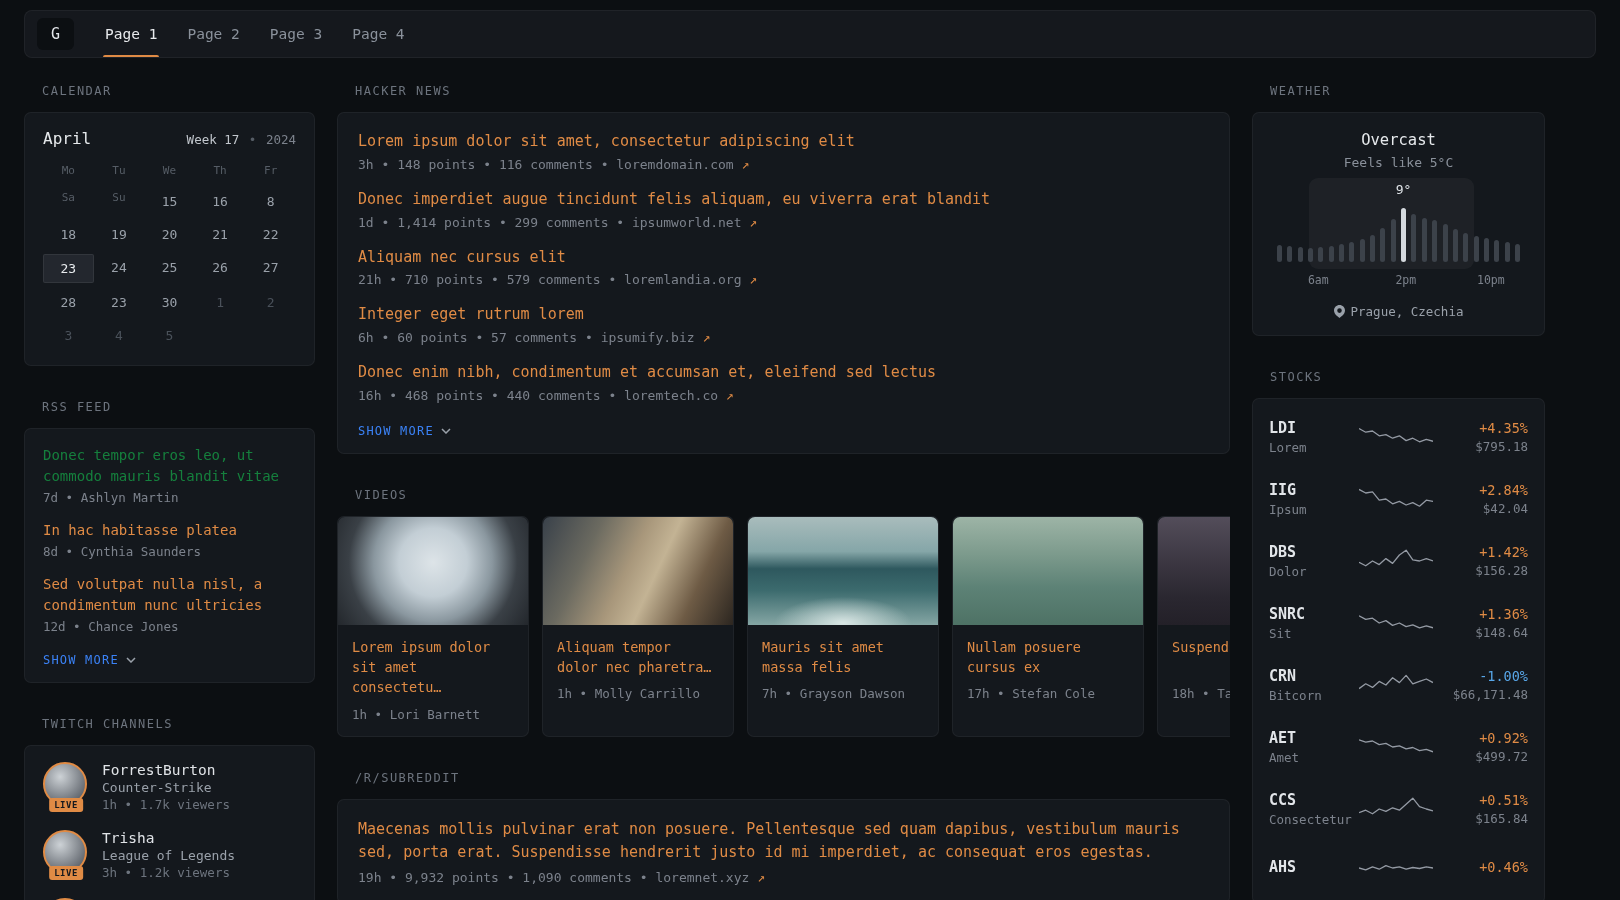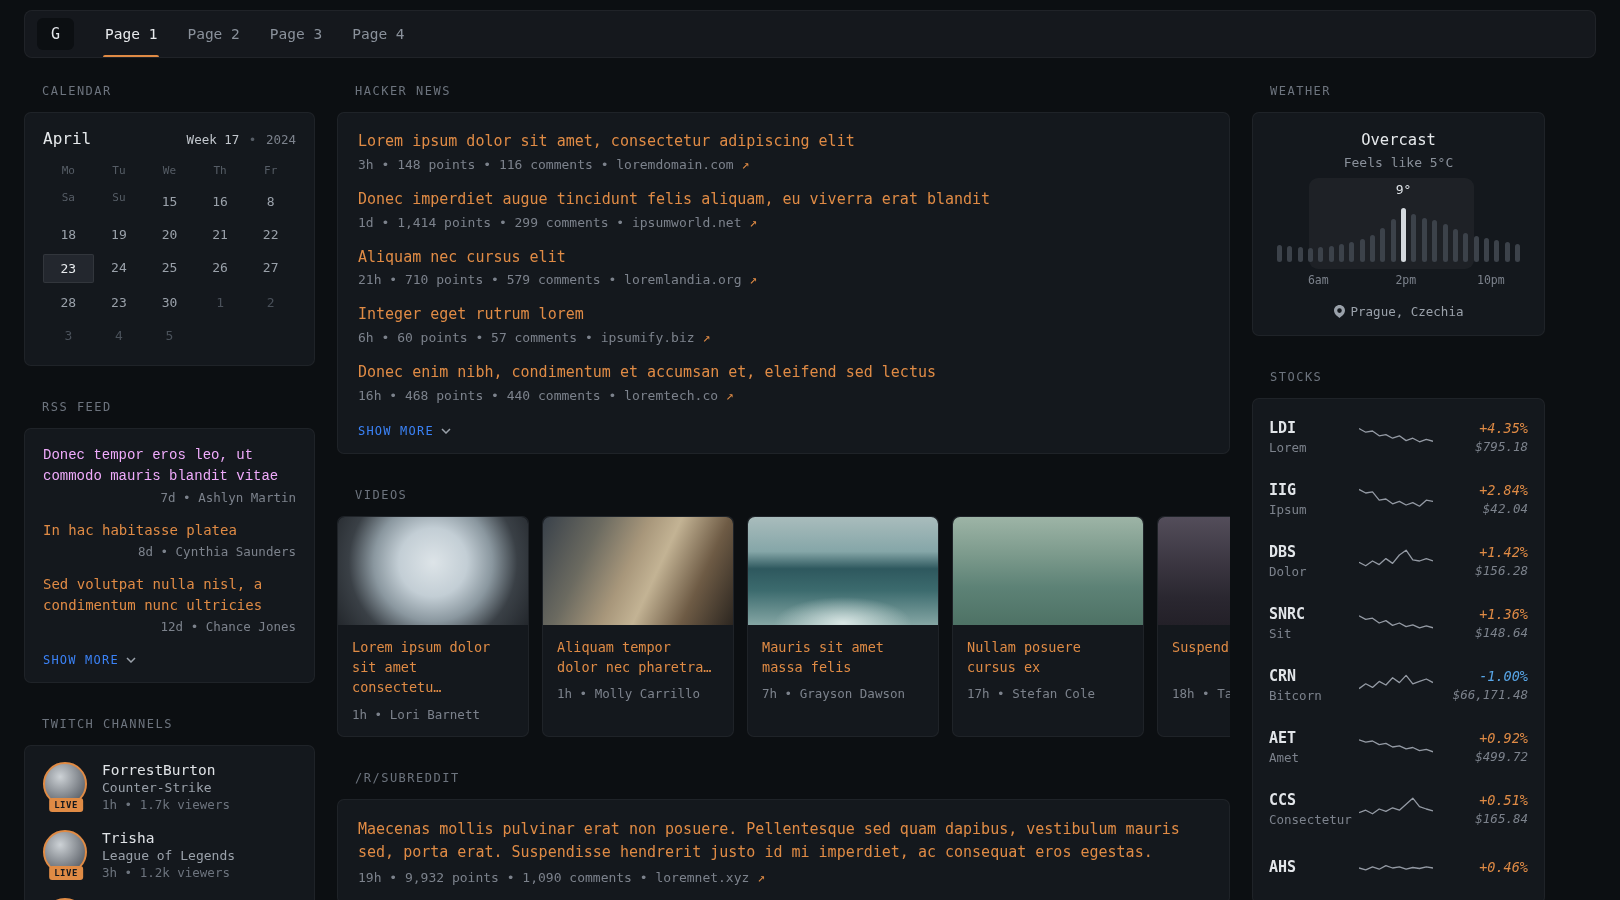--- a/index.html
+++ b/index.html
@@ -45,22 +45,22 @@
   .cal-grid{display:grid;grid-template-columns:repeat(5,1fr);row-gap:6px;text-align:center;}
   .cal-dow{font-size:11px;color:#565d66;padding:3px 0 5px;}
   .cal-day{font-size:13px;color:#9aa1aa;padding:6px 0;}
   .cal-day.muted{color:#4a515a;}
   .cal-day.today{background:#23272e;border:1px solid rgba(255,255,255,0.07);border-radius:2px;color:#e8ebee;}
 
   
   .rss-card{padding:16px 18px 14px;}
   .rss-item{margin-bottom:15px;}
   .rss-title{font-size:14px;line-height:1.5;color:var(--accent);cursor:pointer;display:block;}
-  .rss-title.read{color:#f0abfc;font-family:Liberation Mono, monospace;}
-  .rss-meta{font-size:12.5px;color:var(--dim);margin-top:3px;text-align:right;}
+  .rss-title.read{color:#15803d;}
+  .rss-meta{font-size:12.5px;color:var(--dim);margin-top:3px;}
   .showmore{display:inline-flex;align-items:center;gap:7px;font-size:12px;letter-spacing:1.2px;color:#3b82f6;cursor:pointer;margin-top:3px;background:none;border:none;font-family:inherit;}
 
   
   .tw-card{padding:16px 18px;}
   .tw-row{display:flex;gap:13px;align-items:center;margin-bottom:18px;cursor:pointer;}
   .tw-av{position:relative;width:46px;height:50px;flex:0 0 46px;}
   .tw-circ{width:44px;height:44px;border-radius:50%;border:2px solid var(--accent);background:radial-gradient(circle at 38% 32%,#cdd2d6,#6b7077 70%,#42474d);}
   .tw-live{position:absolute;left:50%;bottom:0;transform:translateX(-50%);background:var(--accent);color:#15181d;font-size:9px;font-weight:bold;letter-spacing:.5px;padding:2px 5px;border-radius:3px;}
   .tw-name{font-size:14.5px;color:#e0e3e7;}
   .tw-game{font-size:13px;color:#9aa1aa;margin-top:2px;}
@@ -104,21 +104,21 @@
   .w-times span{position:absolute;transform:translateX(-50%);}
   .w-loc{display:flex;justify-content:center;align-items:center;gap:6px;margin-top:15px;font-size:12.5px;color:#9aa1aa;}
 
   
   .stocks-card{padding:7px 16px;}
   .stock{display:flex;align-items:center;justify-content:space-between;padding:13px 0;cursor:pointer;}
   .s-left{width:90px;}
   .s-sym{font-size:15px;font-weight:bold;color:#e2e5e9;}
   .s-name{font-size:12.5px;color:var(--dim);margin-top:3px;}
   .s-spark{flex:0 0 74px;height:30px;}
-  .s-right{text-align:right;width:96px;font-style:italic;}
+  .s-right{text-align:right;width:96px;}
   .s-change{font-size:13.5px;color:var(--accent);}
   .s-change.down{color:var(--blue);}
   .s-price{font-size:12.5px;color:var(--dim);margin-top:3px;}
 </style>
 </head>
 <body>
 
 <header class="topbar">
   <a class="logo">G</a>
   <nav class="tabs">

